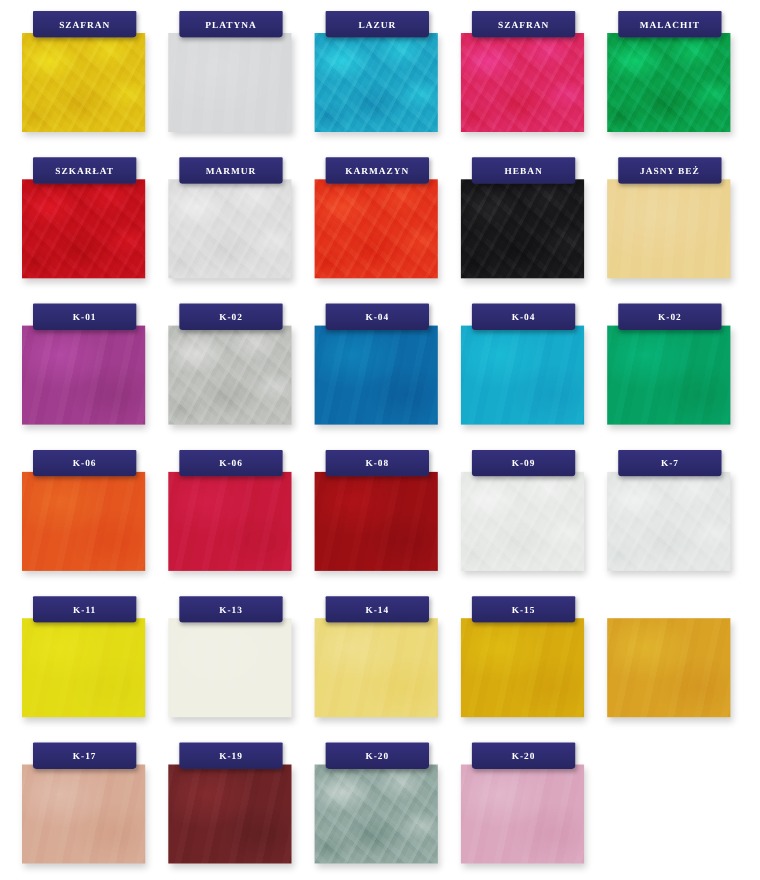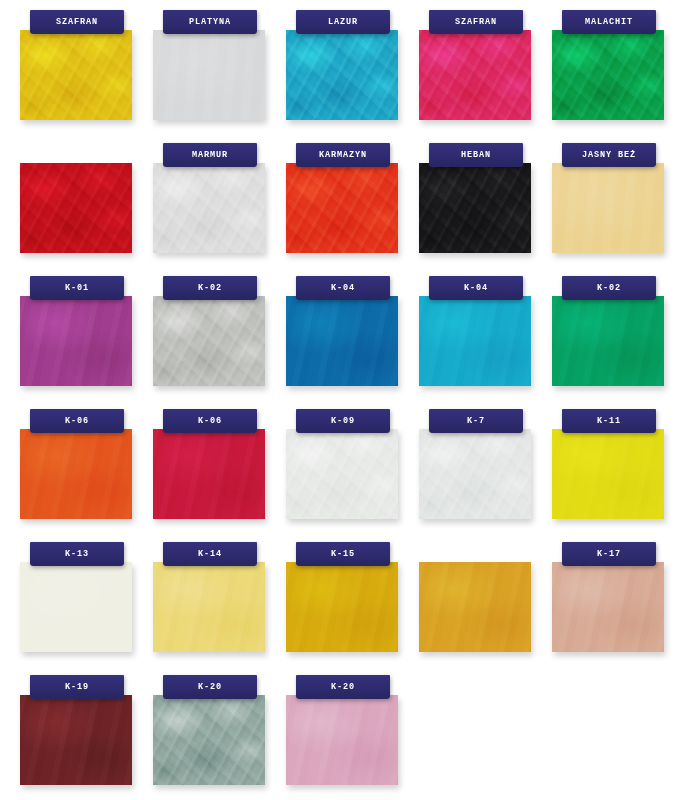--- a/index.html
+++ b/index.html
@@ -81,21 +81,21 @@
   }
 
   .banner-label {
     color: #ffffff;
     font-size: 8.5px;
     letter-spacing: 0.9px;
     font-weight: 600;
     text-align: center;
     line-height: 1;
     white-space: nowrap;
-    font-family: Liberation Mono, monospace;
+    font-family: Liberation Serif, serif;
   }
 </style>
 </head>
 <body>
 
 <div id="catalog">
   <div class="grid">
       <div class="card">
         <div class="swatch" style="background: rgb(224, 192, 21);">
           <div class="tex" style="background-image: radial-gradient(38% 30% at 22% 28%, rgba(255, 255, 255, 0.85), rgba(255, 255, 255, 0) 70%), radial-gradient(30% 26% at 70% 18%, rgba(255, 255, 255, 0.6), rgba(255, 255, 255, 0) 72%), radial-gradient(34% 30% at 48% 72%, rgba(0, 0, 0, 0.45), rgba(0, 0, 0, 0) 70%), radial-gradient(26% 22% at 86% 62%, rgba(255, 255, 255, 0.55), rgba(255, 255, 255, 0) 70%), radial-gradient(24% 20% at 12% 84%, rgba(0, 0, 0, 0.38), rgba(0, 0, 0, 0) 72%);"></div>
@@ -139,20 +139,23 @@
         </div>
         <div class="banner">
           <span class="banner-label">MALACHIT</span>
         </div>
       </div>
       <div class="card">
         <div class="swatch" style="background: rgb(196, 16, 26);">
           <div class="tex" style="background-image: radial-gradient(38% 30% at 22% 28%, rgba(255, 255, 255, 0.85), rgba(255, 255, 255, 0) 70%), radial-gradient(30% 26% at 70% 18%, rgba(255, 255, 255, 0.6), rgba(255, 255, 255, 0) 72%), radial-gradient(34% 30% at 48% 72%, rgba(0, 0, 0, 0.45), rgba(0, 0, 0, 0) 70%), radial-gradient(26% 22% at 86% 62%, rgba(255, 255, 255, 0.55), rgba(255, 255, 255, 0) 70%), radial-gradient(24% 20% at 12% 84%, rgba(0, 0, 0, 0.38), rgba(0, 0, 0, 0) 72%);"></div>
           <div class="tex2" style="background-image: repeating-linear-gradient(118deg, rgba(255, 255, 255, 0.22) 0px, rgba(255, 255, 255, 0.22) 3px, rgba(0, 0, 0, 0.14) 3px, rgba(0, 0, 0, 0.14) 7px, rgba(255, 255, 255, 0) 7px, rgba(255, 255, 255, 0) 13px), repeating-linear-gradient(42deg, rgba(0, 0, 0, 0.12) 0px, rgba(0, 0, 0, 0.12) 4px, rgba(255, 255, 255, 0.16) 4px, rgba(255, 255, 255, 0.16) 9px, rgba(255, 255, 255, 0) 9px, rgba(255, 255, 255, 0) 17px);"></div>
         </div>
+        <div class="banner">
+          <span class="banner-label">SZKARŁAT</span>
+        </div>
       </div>
       <div class="card">
         <div class="swatch" style="background: rgb(222, 222, 222);">
           <div class="tex" style="background-image: radial-gradient(38% 30% at 22% 28%, rgba(255, 255, 255, 0.85), rgba(255, 255, 255, 0) 70%), radial-gradient(30% 26% at 70% 18%, rgba(255, 255, 255, 0.6), rgba(255, 255, 255, 0) 72%), radial-gradient(34% 30% at 48% 72%, rgba(0, 0, 0, 0.45), rgba(0, 0, 0, 0) 70%), radial-gradient(26% 22% at 86% 62%, rgba(255, 255, 255, 0.55), rgba(255, 255, 255, 0) 70%), radial-gradient(24% 20% at 12% 84%, rgba(0, 0, 0, 0.38), rgba(0, 0, 0, 0) 72%);"></div>
           <div class="tex2" style="background-image: repeating-linear-gradient(118deg, rgba(255, 255, 255, 0.22) 0px, rgba(255, 255, 255, 0.22) 3px, rgba(0, 0, 0, 0.14) 3px, rgba(0, 0, 0, 0.14) 7px, rgba(255, 255, 255, 0) 7px, rgba(255, 255, 255, 0) 13px), repeating-linear-gradient(42deg, rgba(0, 0, 0, 0.12) 0px, rgba(0, 0, 0, 0.12) 4px, rgba(255, 255, 255, 0.16) 4px, rgba(255, 255, 255, 0.16) 9px, rgba(255, 255, 255, 0) 9px, rgba(255, 255, 255, 0) 17px);"></div>
         </div>
         <div class="banner">
           <span class="banner-label">MARMUR</span>
         </div>
       </div>
@@ -240,20 +243,29 @@
       <div class="card">
         <div class="swatch" style="background: rgb(200, 25, 60);">
           <div class="tex" style="background-image: radial-gradient(55% 45% at 30% 30%, rgba(255, 255, 255, 0.35), rgba(255, 255, 255, 0) 75%), radial-gradient(45% 40% at 75% 70%, rgba(0, 0, 0, 0.22), rgba(0, 0, 0, 0) 78%);"></div>
           <div class="tex2" style="background-image: repeating-linear-gradient(102deg, rgba(255, 255, 255, 0.1) 0px, rgba(255, 255, 255, 0.1) 6px, rgba(0, 0, 0, 0.08) 6px, rgba(0, 0, 0, 0.08) 13px, rgba(255, 255, 255, 0) 13px, rgba(255, 255, 255, 0) 24px);"></div>
         </div>
         <div class="banner">
           <span class="banner-label">K-06</span>
         </div>
       </div>
       <div class="card">
+        <div class="swatch" style="background: rgb(155, 15, 19);">
+          <div class="tex" style="background-image: radial-gradient(55% 45% at 30% 30%, rgba(255, 255, 255, 0.35), rgba(255, 255, 255, 0) 75%), radial-gradient(45% 40% at 75% 70%, rgba(0, 0, 0, 0.22), rgba(0, 0, 0, 0) 78%);"></div>
+          <div class="tex2" style="background-image: repeating-linear-gradient(102deg, rgba(255, 255, 255, 0.1) 0px, rgba(255, 255, 255, 0.1) 6px, rgba(0, 0, 0, 0.08) 6px, rgba(0, 0, 0, 0.08) 13px, rgba(255, 255, 255, 0) 13px, rgba(255, 255, 255, 0) 24px);"></div>
+        </div>
+        <div class="banner">
+          <span class="banner-label">K-08</span>
+        </div>
+      </div>
+      <div class="card">
         <div class="swatch" style="background: rgb(232, 234, 232);">
           <div class="tex" style="background-image: radial-gradient(38% 30% at 22% 28%, rgba(255, 255, 255, 0.85), rgba(255, 255, 255, 0) 70%), radial-gradient(30% 26% at 70% 18%, rgba(255, 255, 255, 0.6), rgba(255, 255, 255, 0) 72%), radial-gradient(34% 30% at 48% 72%, rgba(0, 0, 0, 0.45), rgba(0, 0, 0, 0) 70%), radial-gradient(26% 22% at 86% 62%, rgba(255, 255, 255, 0.55), rgba(255, 255, 255, 0) 70%), radial-gradient(24% 20% at 12% 84%, rgba(0, 0, 0, 0.38), rgba(0, 0, 0, 0) 72%);"></div>
           <div class="tex2" style="background-image: repeating-linear-gradient(118deg, rgba(255, 255, 255, 0.22) 0px, rgba(255, 255, 255, 0.22) 3px, rgba(0, 0, 0, 0.14) 3px, rgba(0, 0, 0, 0.14) 7px, rgba(255, 255, 255, 0) 7px, rgba(255, 255, 255, 0) 13px), repeating-linear-gradient(42deg, rgba(0, 0, 0, 0.12) 0px, rgba(0, 0, 0, 0.12) 4px, rgba(255, 255, 255, 0.16) 4px, rgba(255, 255, 255, 0.16) 9px, rgba(255, 255, 255, 0) 9px, rgba(255, 255, 255, 0) 17px);"></div>
         </div>
         <div class="banner">
           <span class="banner-label">K-09</span>
         </div>
       </div>
       <div class="card">
         <div class="swatch" style="background: rgb(228, 231, 230);">

